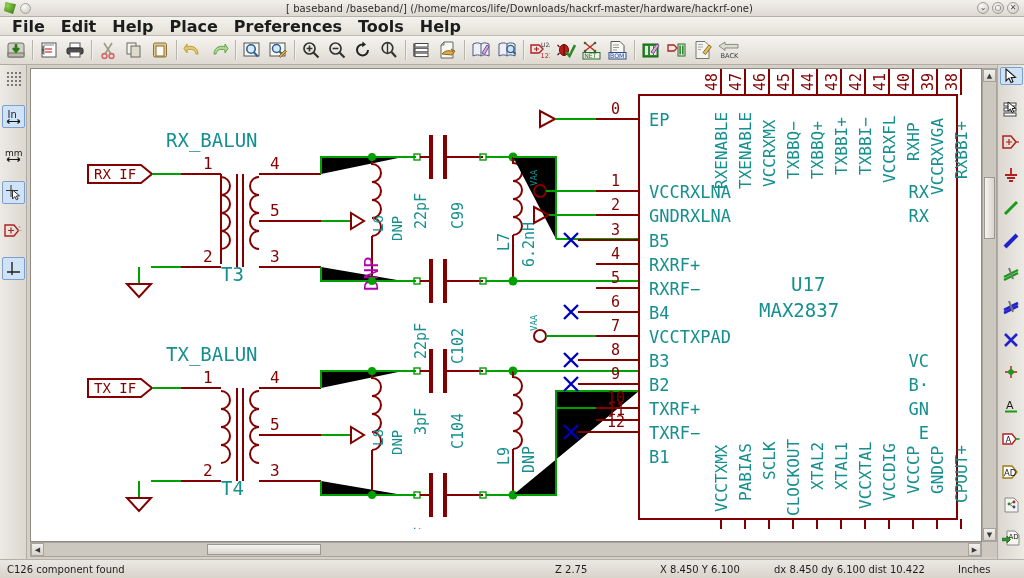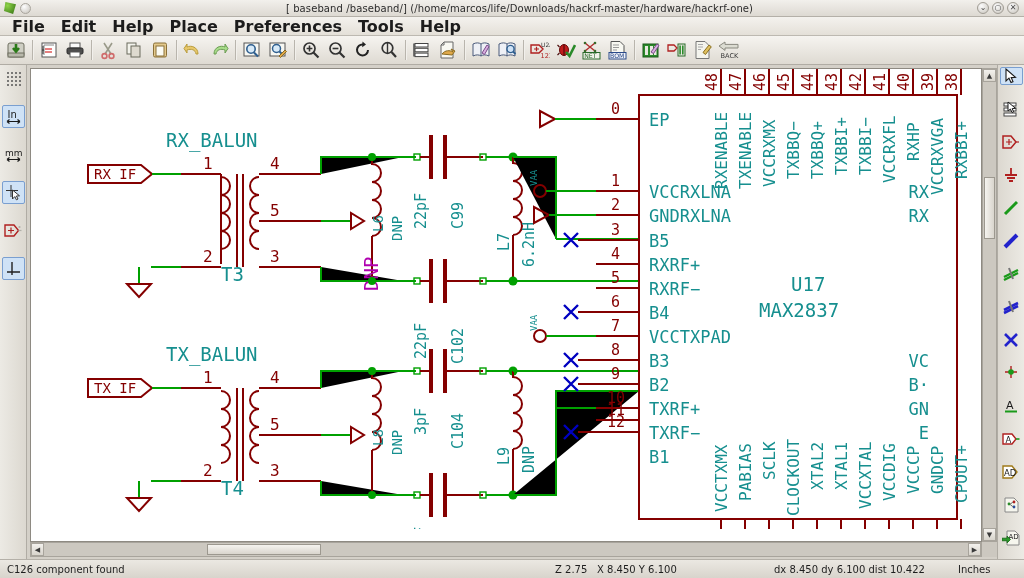--- a/index.html
+++ b/index.html
@@ -955,17 +955,17 @@
         <svg width="16" height="16" viewBox="0 0 16 16">
           <path d="M2 14 L14 2" stroke="#2222cc" stroke-width="2.4" stroke-dasharray="3 2.4"></path>
         </svg>
       </div>
     </div>
   </div>
 
   <div class="statusbar">
     <div class="sfield" style="left:7px;">C126 component found</div>
     <div class="sfield" style="left:555px;">Z 2.75</div>
-    <div class="sfield" style="left:597px;">X 8.450  Y 6.100</div>
+    <div class="sfield" style="left:660px;">X 8.450  Y 6.100</div>
     <div class="sfield" style="left:774px;">dx 8.450  dy 6.100  dist 10.422</div>
     <div class="sfield" style="left:958px;">Inches</div>
   </div>
 </div>
 
 </body></html>

